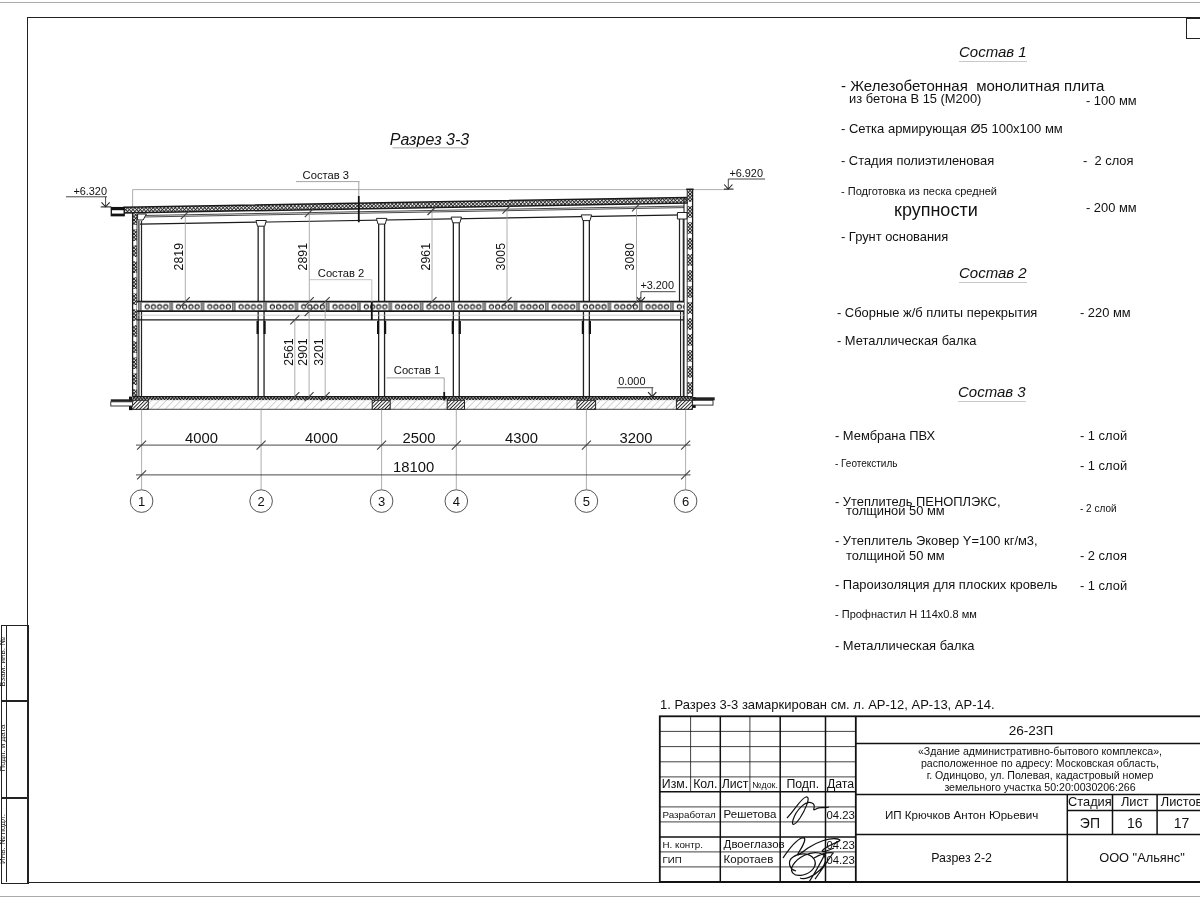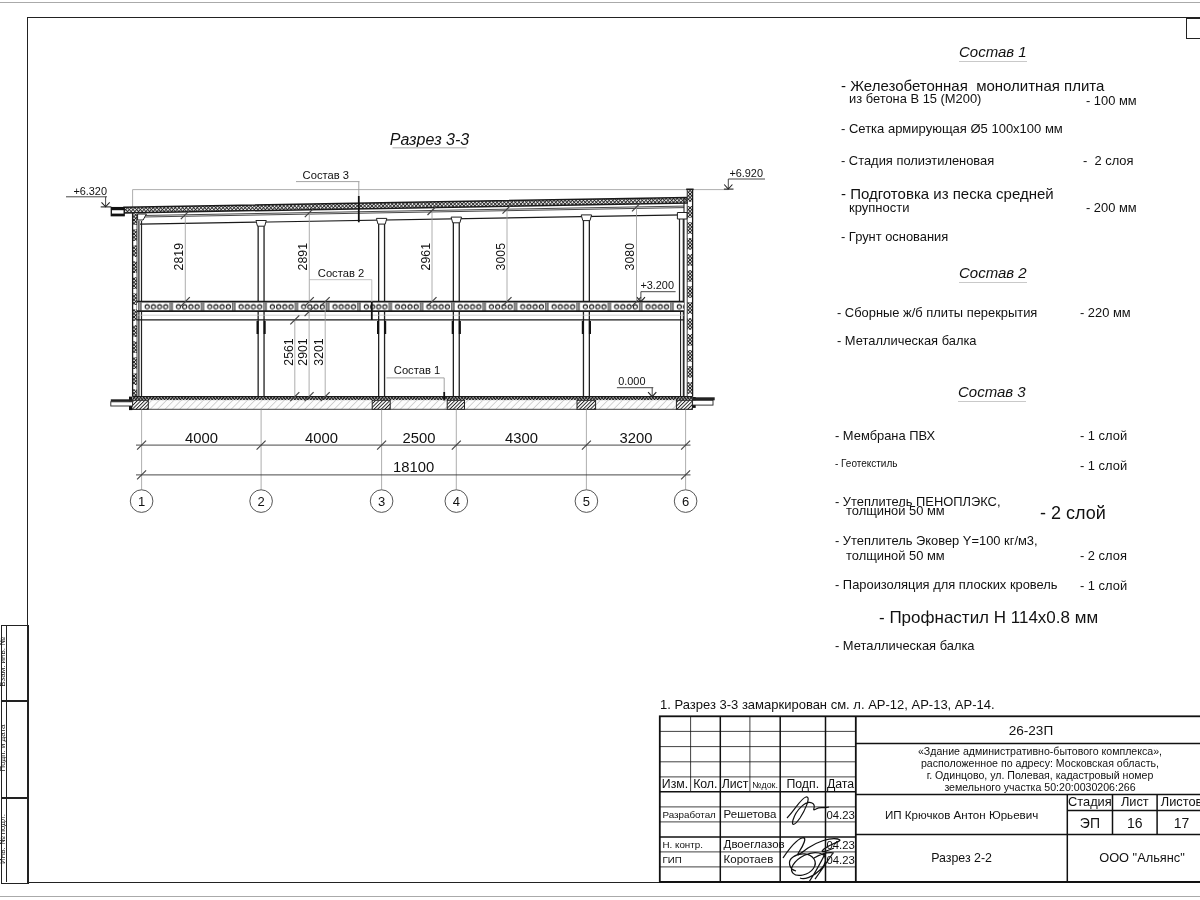--- a/index.html
+++ b/index.html
@@ -343,46 +343,46 @@
 </svg>
 
 <div style="position:absolute;left:959px;top:43px;font-size:15px;font-style:italic;border-bottom:1.5px solid #c9c9c9;padding-bottom:1px">Состав 1</div>
 
 <div style="position:absolute;left:841px;top:76.5px;font-size:15px;white-space:nowrap">- Железобетонная&nbsp; монолитная плита</div>
 <div style="position:absolute;left:849px;top:91px;font-size:12.9px;white-space:nowrap">из бетона В 15 (М200)</div>
 <div style="position:absolute;left:1086px;top:93.2px;font-size:12.9px;white-space:nowrap">- 100 мм</div>
 <div style="position:absolute;left:841px;top:120.7px;font-size:13px;white-space:nowrap">- Сетка армирующая Ø5 100х100 мм</div>
 <div style="position:absolute;left:841px;top:152.5px;font-size:12.9px;white-space:nowrap">- Стадия полиэтиленовая</div>
 <div style="position:absolute;left:1083px;top:152.5px;font-size:12.9px;white-space:nowrap">-&nbsp; 2 слоя</div>
-<div style="position:absolute;left:841px;top:184.5px;font-size:15px;white-space:nowrap">- Подготовка из песка средней</div>
-<div style="position:absolute;left:849px;top:200.0px;font-size:13px;white-space:nowrap">крупности</div>
+<div style="position:absolute;left:841px;top:184.5px;font-size:11px;white-space:nowrap">- Подготовка из песка средней</div>
+<div style="position:absolute;left:894px;top:200.0px;font-size:18px;white-space:nowrap">крупности</div>
 <div style="position:absolute;left:1086px;top:200.0px;font-size:12.9px;white-space:nowrap">- 200 мм</div>
 <div style="position:absolute;left:841px;top:228.8px;font-size:12.9px;white-space:nowrap">- Грунт основания</div>
 
 <div style="position:absolute;left:959px;top:264px;font-size:15px;font-style:italic;border-bottom:1.5px solid #c9c9c9;padding-bottom:1px">Состав 2</div>
 
 <div style="position:absolute;left:837px;top:304.7px;font-size:12.9px;white-space:nowrap">- Сборные ж/б плиты перекрытия</div>
 <div style="position:absolute;left:1080px;top:304.7px;font-size:12.9px;white-space:nowrap">- 220 мм</div>
 <div style="position:absolute;left:837px;top:332.6px;font-size:12.9px;white-space:nowrap">- Металлическая балка</div>
 
 <div style="position:absolute;left:958px;top:383px;font-size:15px;font-style:italic;border-bottom:1.5px solid #c9c9c9;padding-bottom:1px">Состав 3</div>
 
 <div style="position:absolute;left:835px;top:427.9px;font-size:12.9px;white-space:nowrap">- Мембрана ПВХ</div>
 <div style="position:absolute;left:1080px;top:427.9px;font-size:12.9px;white-space:nowrap">- 1 слой</div>
 <div style="position:absolute;left:835px;top:458.1px;font-size:10px;white-space:nowrap">- Геотекстиль</div>
 <div style="position:absolute;left:1080px;top:458.1px;font-size:12.9px;white-space:nowrap">- 1 слой</div>
 <div style="position:absolute;left:835px;top:494px;font-size:12.9px;white-space:nowrap">- Утеплитель ПЕНОПЛЭКС,</div>
 <div style="position:absolute;left:846px;top:502.7px;font-size:12.9px;white-space:nowrap">толщиной 50 мм</div>
-<div style="position:absolute;left:1040px;top:502.7px;font-size:18px;white-space:nowrap">- 2 слой</div>
+<div style="position:absolute;left:1080px;top:502.7px;font-size:10px;white-space:nowrap">- 2 слой</div>
 <div style="position:absolute;left:835px;top:532.5px;font-size:12.9px;white-space:nowrap">- Утеплитель Эковер Y=100 кг/м3,</div>
 <div style="position:absolute;left:846px;top:547.5px;font-size:12.9px;white-space:nowrap">толщиной 50 мм</div>
 <div style="position:absolute;left:1080px;top:547.5px;font-size:12.9px;white-space:nowrap">- 2 слоя</div>
 <div style="position:absolute;left:835px;top:577px;font-size:12.9px;white-space:nowrap">- Пароизоляция для плоских кровель</div>
 <div style="position:absolute;left:1080px;top:577.5px;font-size:12.9px;white-space:nowrap">- 1 слой</div>
-<div style="position:absolute;left:879px;top:607.5px;font-size:17px;white-space:nowrap">- Профнастил Н 114х0.8 мм</div>
+<div style="position:absolute;left:835px;top:607.5px;font-size:11px;white-space:nowrap">- Профнастил Н 114х0.8 мм</div>
 <div style="position:absolute;left:835px;top:637.5px;font-size:12.9px;white-space:nowrap">- Металлическая балка</div>
 
 <div style="position:absolute;left:660px;top:696.8px;font-size:13px;white-space:nowrap">1. Разрез 3-3 замаркирован см. л. АР-12, АР-13, АР-14.</div>
 <svg width="1200" height="240" viewBox="0 660 1200 240" style="position:absolute;left:0;top:660px" font-family="Liberation Sans, sans-serif">
 
 <rect x="659.8" y="716.3" width="546.2" height="165.60000000000002" fill="none" stroke="#111" stroke-width="1.8"></rect>
 
 <line x1="690.6" y1="716.3" x2="690.6" y2="791.8" stroke="#111" stroke-width="0.8"></line>
 <line x1="720.3" y1="716.3" x2="720.3" y2="881.9" stroke="#111" stroke-width="1.5"></line>
 <line x1="749.9" y1="716.3" x2="749.9" y2="791.8" stroke="#111" stroke-width="0.8"></line>

